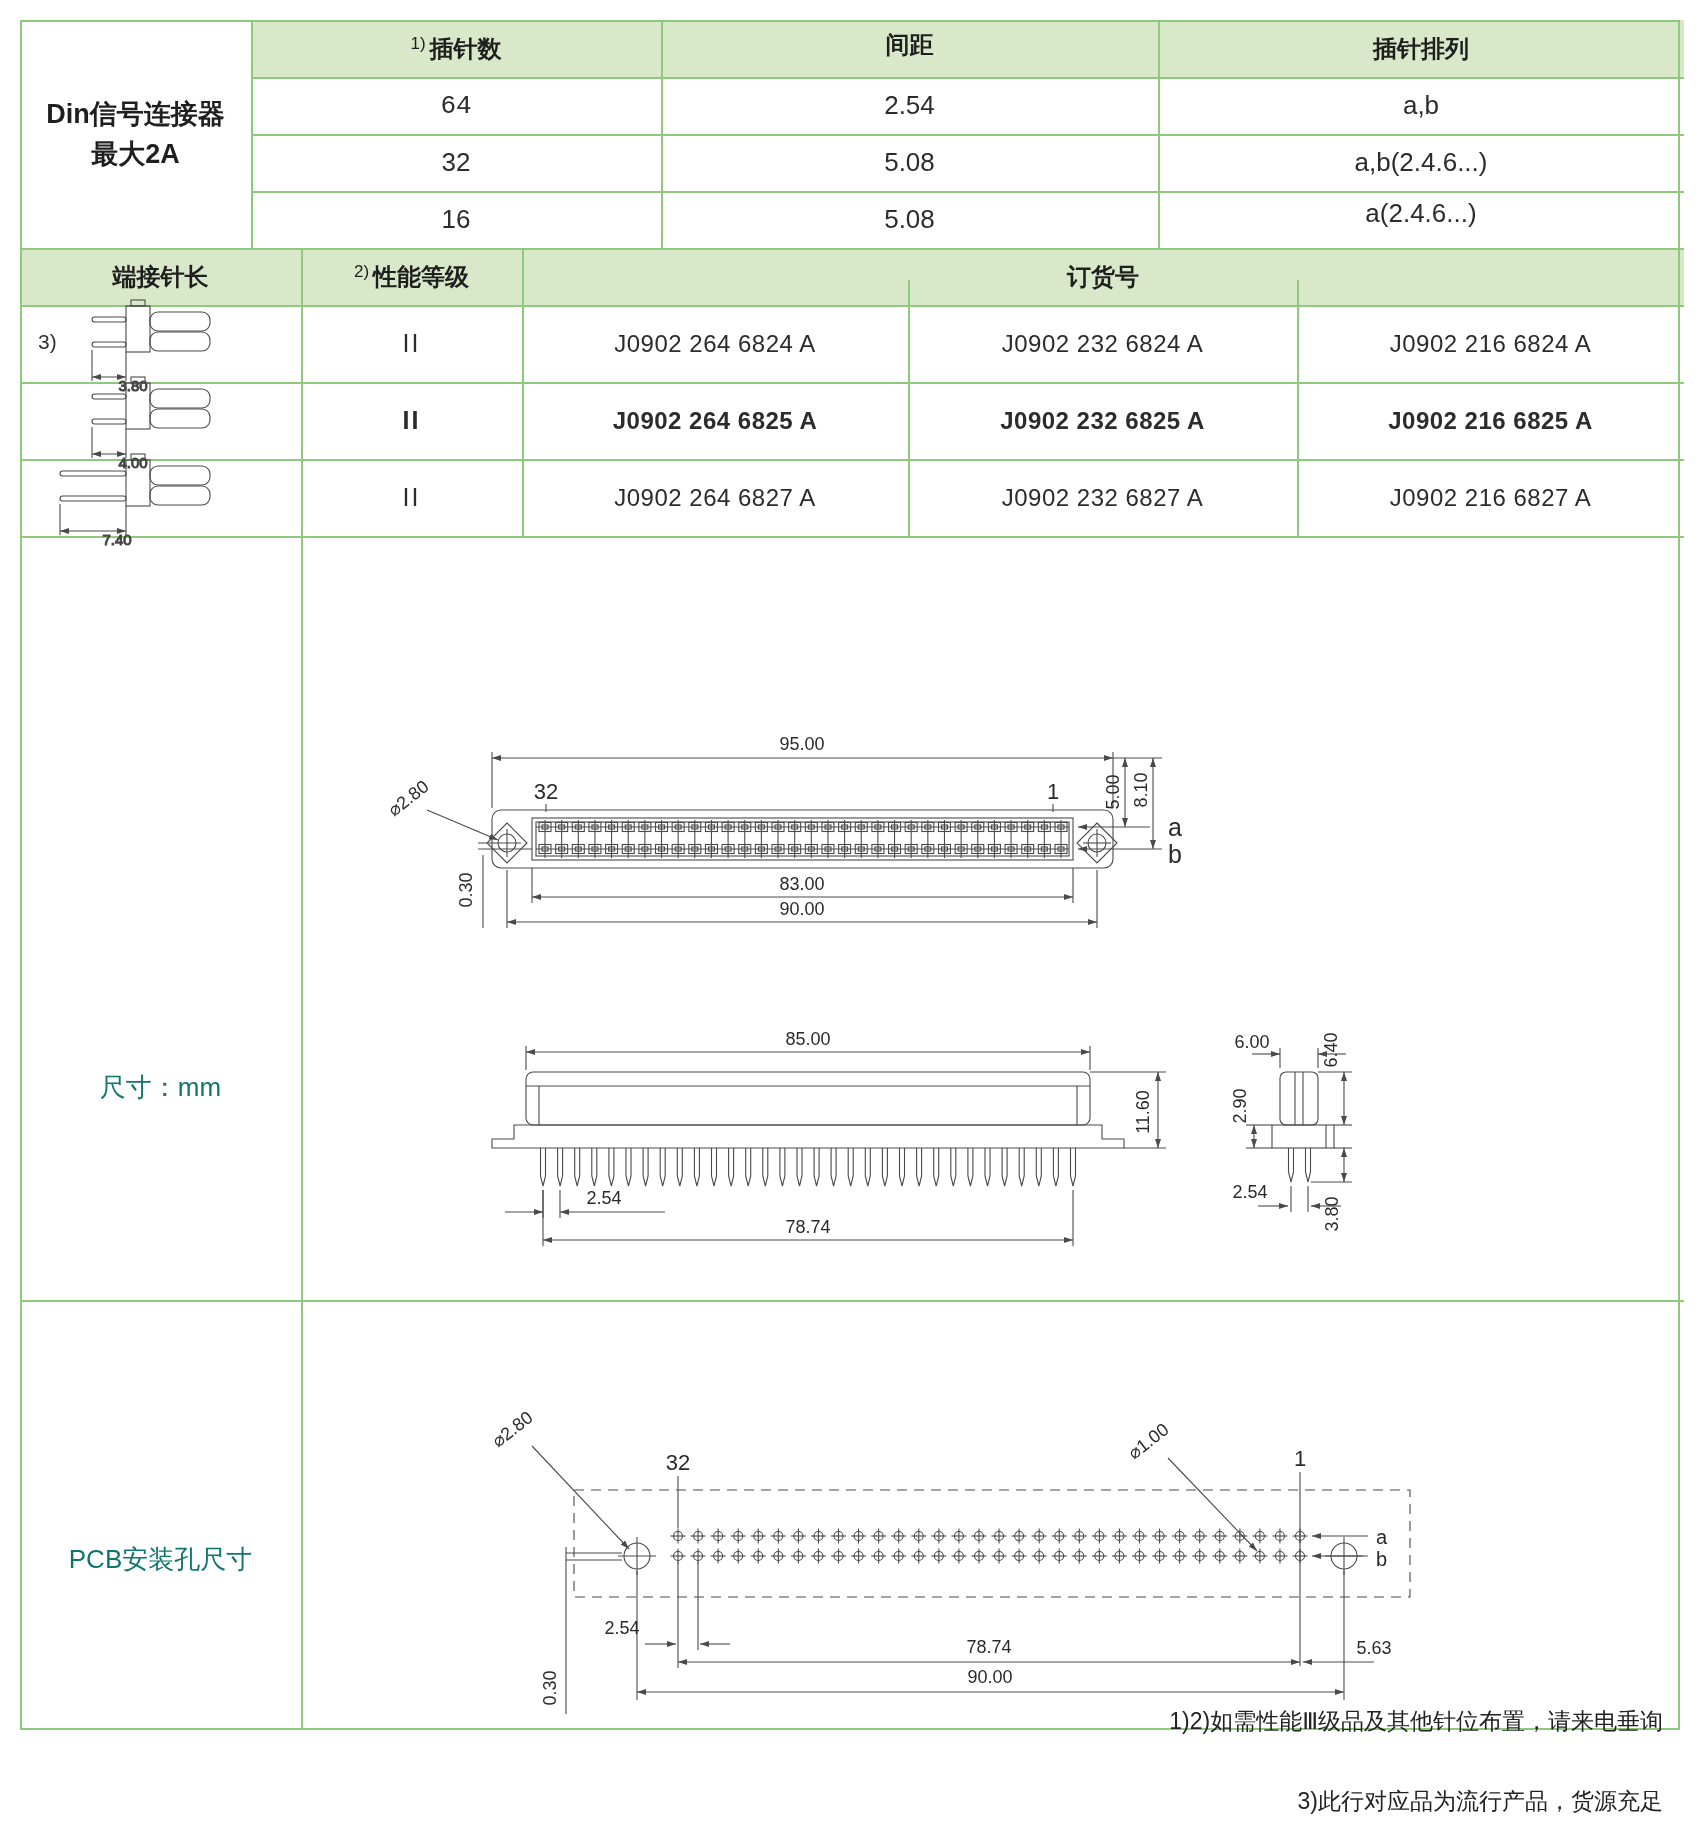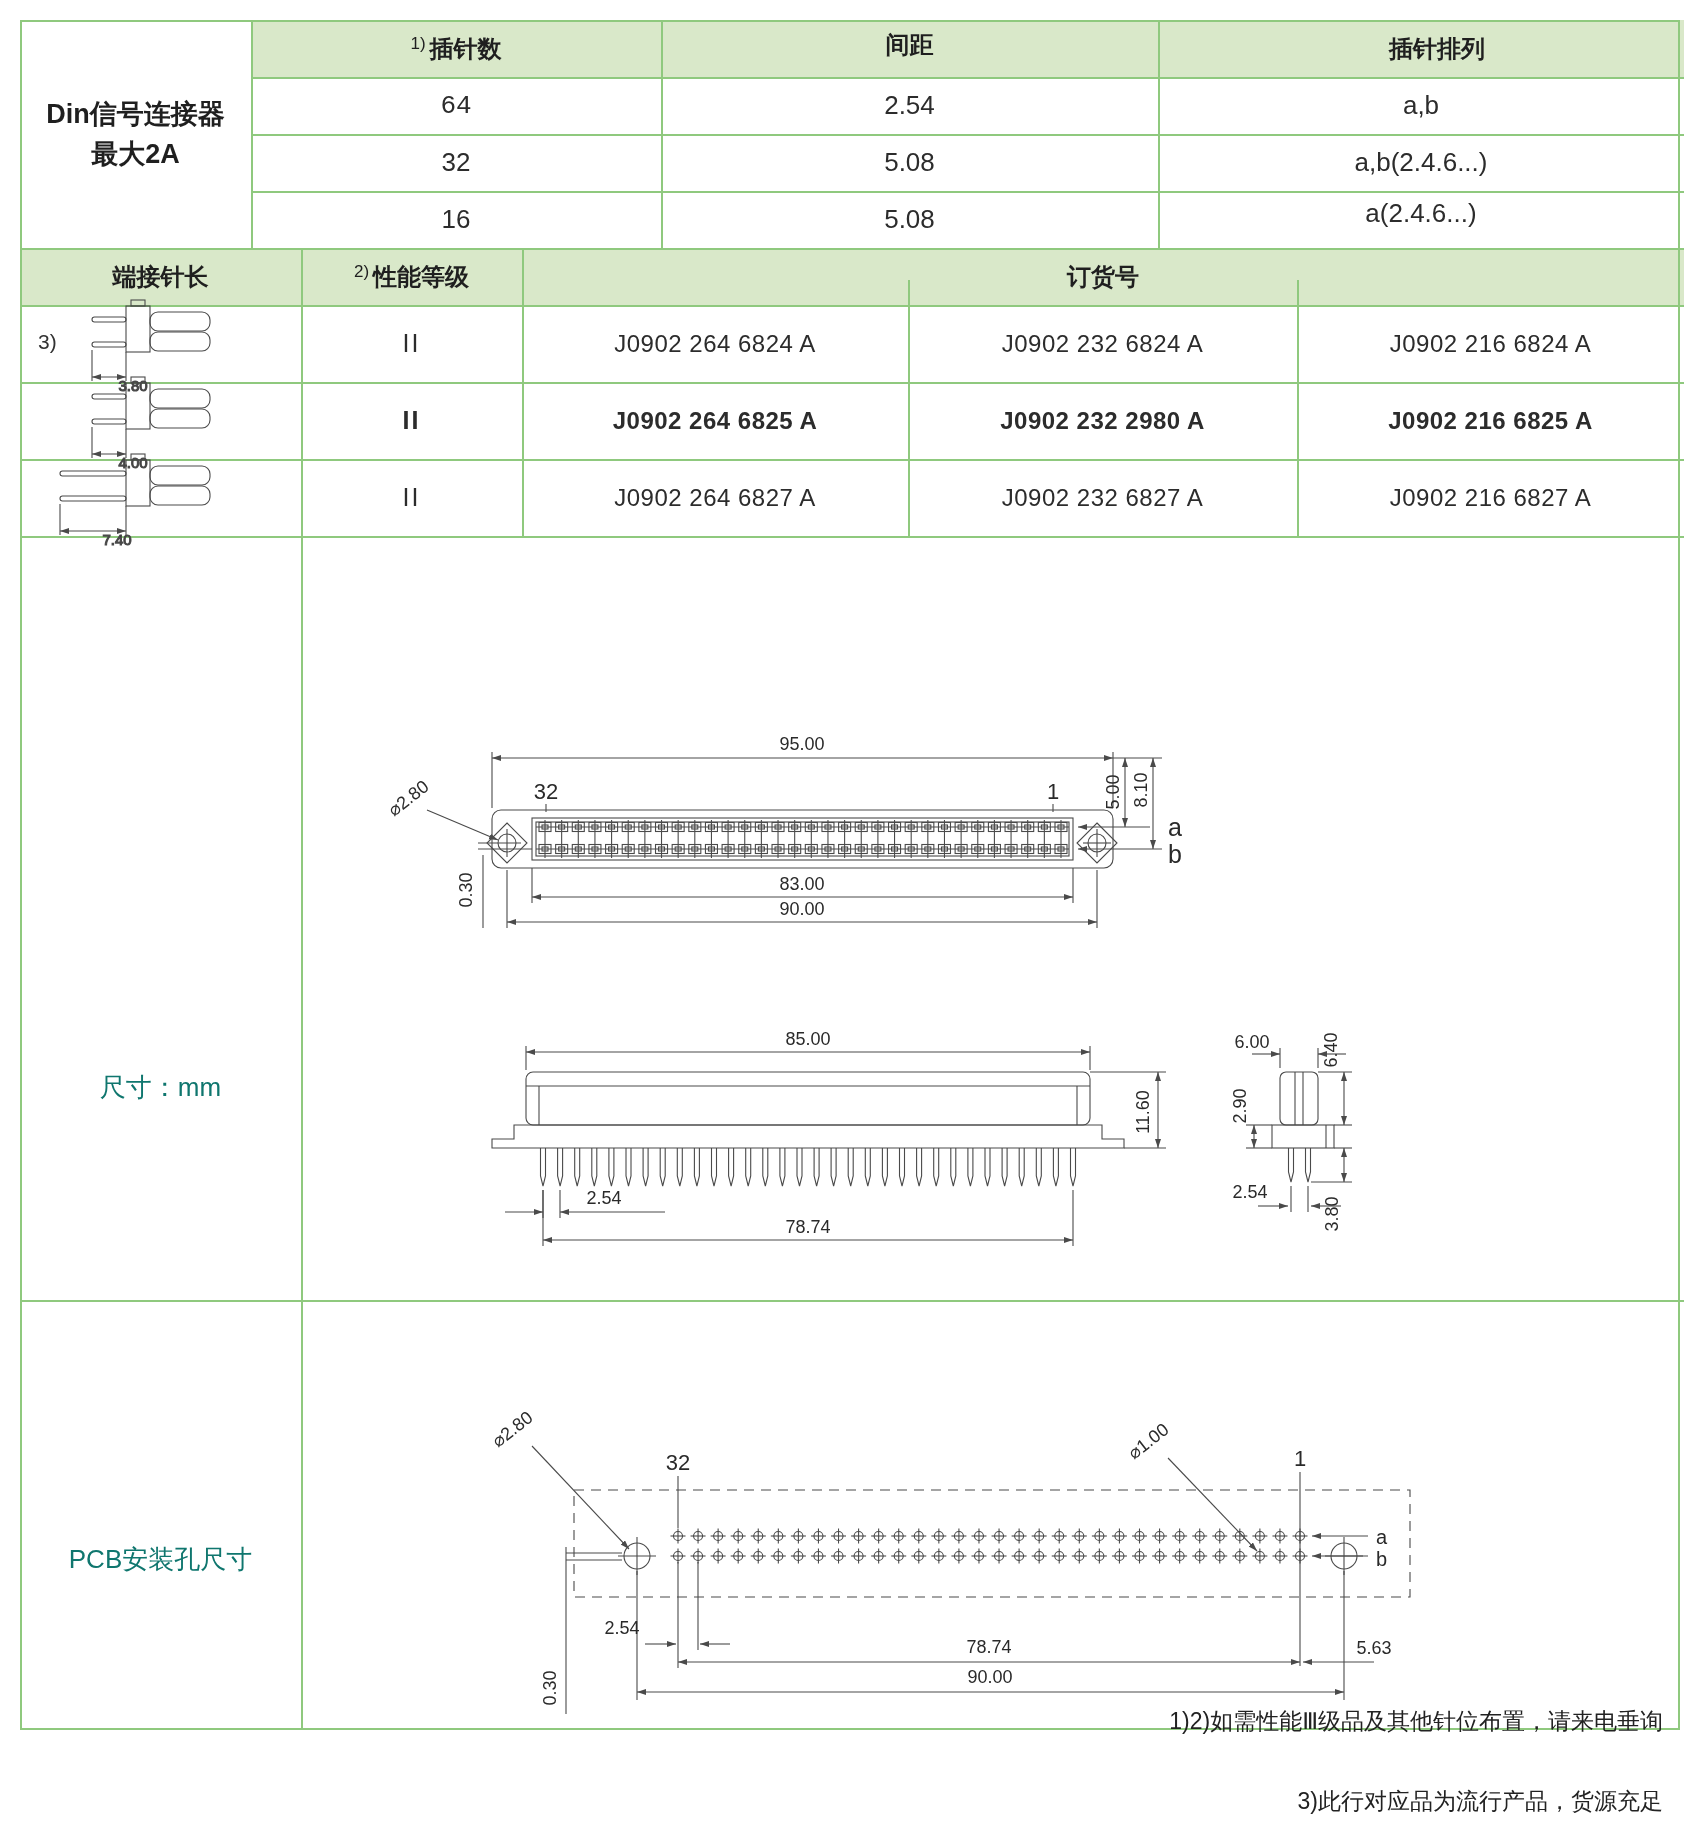--- a/index.html
+++ b/index.html
@@ -56,21 +56,21 @@
 
 <div class="cell prod" style="left:20px;top:20px;width:231px;height:228px;flex-direction:column;">
   <span>Din信号连接器</span>
   <span>最大2A</span>
 </div>
 <div class="cell hd" style="left:251px;top:20px;width:410px;height:57px;">
   <span class="sup">1)</span>
   <span>插针数</span>
 </div>
 <div class="cell hd" style="left:661px;top:20px;width:497px;height:49px;">间距</div>
-<div class="cell hd" style="left:1158px;top:20px;width:526px;height:57px;padding-left:16px;">插针排列</div>
+<div class="cell hd" style="left:1158px;top:20px;width:526px;height:57px;">插针排列</div>
 
 <div class="cell num" style="left:251px;top:77px;width:410px;height:57px;font-family:Liberation Mono, monospace;">64</div>
 <div class="cell num" style="left:661px;top:77px;width:497px;height:57px;">2.54</div>
 <div class="cell num" style="left:1158px;top:77px;width:526px;height:57px;">a,b</div>
 <div class="cell num" style="left:251px;top:134px;width:410px;height:57px;">32</div>
 <div class="cell num" style="left:661px;top:134px;width:497px;height:57px;">5.08</div>
 <div class="cell num" style="left:1158px;top:134px;width:526px;height:57px;">a,b(2.4.6...)</div>
 <div class="cell num" style="left:251px;top:191px;width:410px;height:57px;">16</div>
 <div class="cell num" style="left:661px;top:191px;width:497px;height:57px;">5.08</div>
 <div class="cell num" style="left:1158px;top:191px;width:526px;height:45px;">a(2.4.6...)</div>
@@ -82,21 +82,21 @@
 </div>
 <div class="cell hd" style="left:522px;top:248px;width:1162px;height:57px;">订货号</div>
 
 <div class="note3" style="left:38px;top:330px;">3)</div>
 <div class="cell grade" style="left:301px;top:305px;width:221px;height:77px;">II</div>
 <div class="cell ord" style="left:522px;top:305px;width:386px;height:77px;">J0902 264 6824 A</div>
 <div class="cell ord" style="left:908px;top:305px;width:389px;height:77px;">J0902 232 6824 A</div>
 <div class="cell ord" style="left:1297px;top:305px;width:387px;height:77px;">J0902 216 6824 A</div>
 <div class="cell grade b" style="left:301px;top:382px;width:221px;height:77px;">II</div>
 <div class="cell ord b" style="left:522px;top:382px;width:386px;height:77px;">J0902 264 6825 A</div>
-<div class="cell ord b" style="left:908px;top:382px;width:389px;height:77px;">J0902 232 2980 A</div>
+<div class="cell ord b" style="left:908px;top:382px;width:389px;height:77px;">J0902 232 6825 A</div>
 <div class="cell ord b" style="left:1297px;top:382px;width:387px;height:77px;">J0902 216 6825 A</div>
 <div class="cell grade" style="left:301px;top:459px;width:221px;height:77px;">II</div>
 <div class="cell ord" style="left:522px;top:459px;width:386px;height:77px;">J0902 264 6827 A</div>
 <div class="cell ord" style="left:908px;top:459px;width:389px;height:77px;">J0902 232 6827 A</div>
 <div class="cell ord" style="left:1297px;top:459px;width:387px;height:77px;">J0902 216 6827 A</div>
 
 <div class="cell seclab" style="left:20px;top:1065px;width:281px;height:44px;">尺寸：mm</div>
 <div class="cell seclab" style="left:20px;top:1537px;width:281px;height:44px;">PCB安装孔尺寸</div>
 
 <div class="fnote" style="top:1706px;">1)2)如需性能Ⅲ级品及其他针位布置，请来电垂询</div>

